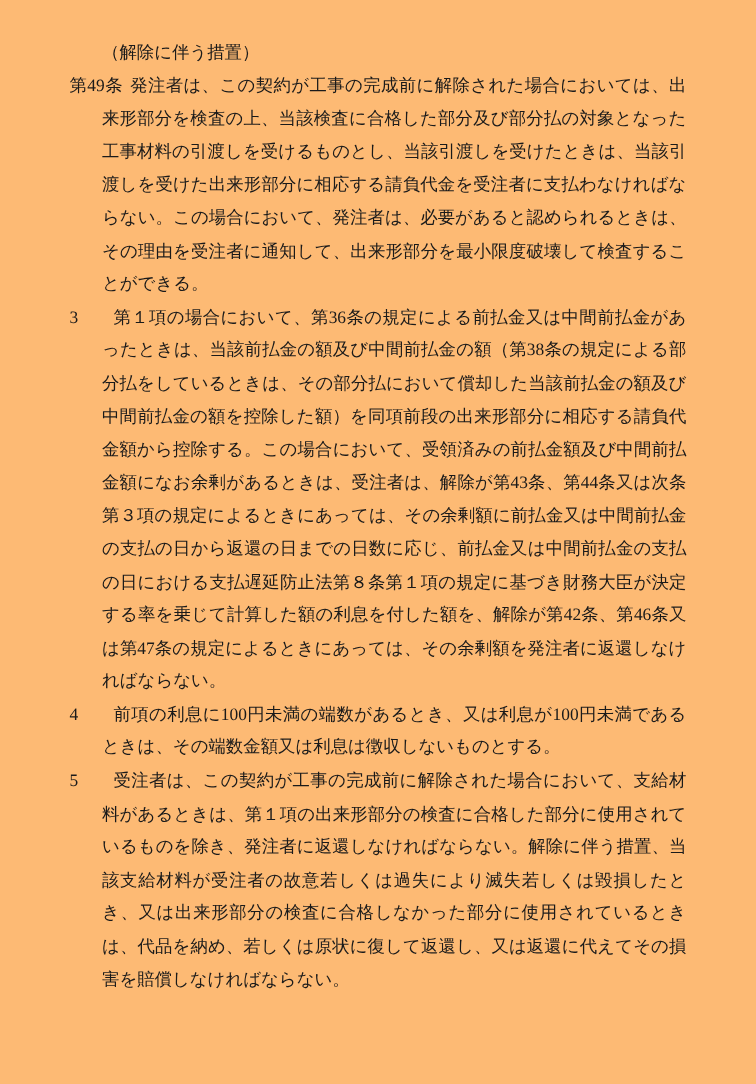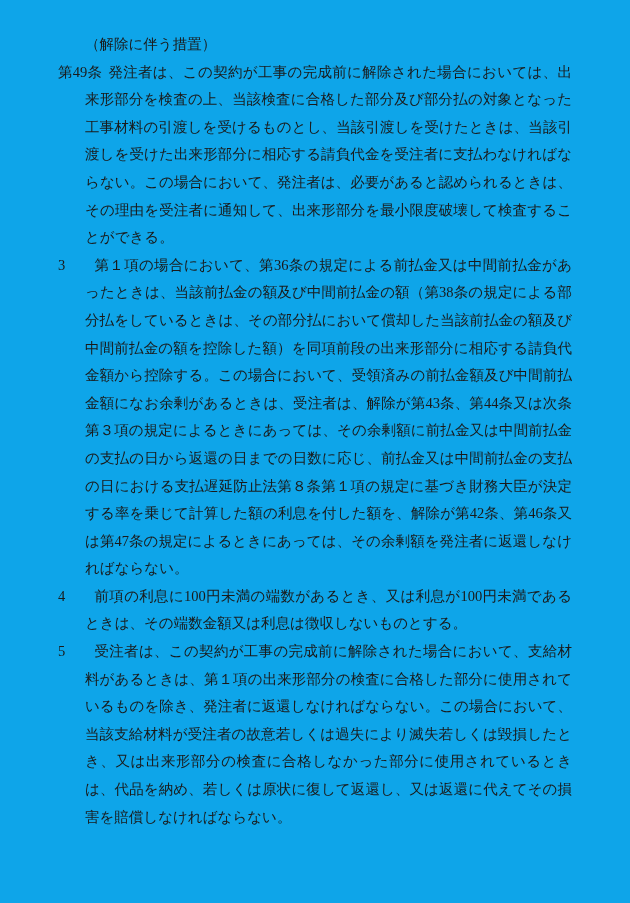--- a/index.html
+++ b/index.html
@@ -10,21 +10,21 @@
   body {
     width: 630px;
     height: 903px;
     font-family: "Liberation Serif", "DejaVu Serif", serif;
   }
   .page {
     box-sizing: border-box;
     width: 630px;
     height: 903px;
     padding: 31px 58px 0 58px;
-    background: #0ea5e9;
+    background: #fdba74;
     color: #1a1a1a;
     font-size: 14.5px;
     line-height: 27.6px;
   }
   .heading {
     margin: 0 0 0 27px;
     text-align: left;
   }
   .para {
     margin: 0;
@@ -50,15 +50,15 @@
 
   <p class="heading">（解除に伴う措置）</p>
 
   <p class="para art"><span class="label">第49条</span><span>発注者は、この契約が工事の完成前に解除された場合においては、出来形部分を検査の上、当該検査に合格した部分及び部分払の対象となった工事材料の引渡しを受けるものとし、当該引渡しを受けたときは、当該引渡しを受けた出来形部分に相応する請負代金を受注者に支払わなければならない。この場合において、発注者は、必要があると認められるときは、その理由を受注者に通知して、出来形部分を最小限度破壊して検査することができる。</span></p>
 
 
   <p class="para numd"><span class="label">3</span><span>第１項の場合において、第36条の規定による前払金又は中間前払金があったときは、当該前払金の額及び中間前払金の額（第38条の規定による部分払をしているときは、その部分払において償却した当該前払金の額及び中間前払金の額を控除した額）を同項前段の出来形部分に相応する請負代金額から控除する。この場合において、受領済みの前払金額及び中間前払金額になお余剰があるときは、受注者は、解除が第43条、第44条又は次条第３項の規定によるときにあっては、その余剰額に前払金又は中間前払金の支払の日から返還の日までの日数に応じ、前払金又は中間前払金の支払の日における支払遅延防止法第８条第１項の規定に基づき財務大臣が決定する率を乗じて計算した額の利息を付した額を、解除が第42条、第46条又は第47条の規定によるときにあっては、その余剰額を発注者に返還しなければならない。</span></p>
 
   <p class="para numd"><span class="label">4</span><span>前項の利息に100円未満の端数があるとき、又は利息が100円未満であるときは、その端数金額又は利息は徴収しないものとする。</span></p>
 
-  <p class="para numd"><span class="label">5</span><span>受注者は、この契約が工事の完成前に解除された場合において、支給材料があるときは、第１項の出来形部分の検査に合格した部分に使用されているものを除き、発注者に返還しなければならない。この場合において、当該支給材料が受注者の故意若しくは過失により滅失若しくは毀損したとき、又は出来形部分の検査に合格しなかった部分に使用されているときは、代品を納め、若しくは原状に復して返還し、又は返還に代えてその損害を賠償しなければならない。</span></p>
+  <p class="para numd"><span class="label">5</span><span>受注者は、この契約が工事の完成前に解除された場合において、支給材料があるときは、第１項の出来形部分の検査に合格した部分に使用されているものを除き、発注者に返還しなければならない。解除に伴う措置、当該支給材料が受注者の故意若しくは過失により滅失若しくは毀損したとき、又は出来形部分の検査に合格しなかった部分に使用されているときは、代品を納め、若しくは原状に復して返還し、又は返還に代えてその損害を賠償しなければならない。</span></p>
 
 </div>
 
 </body></html>

